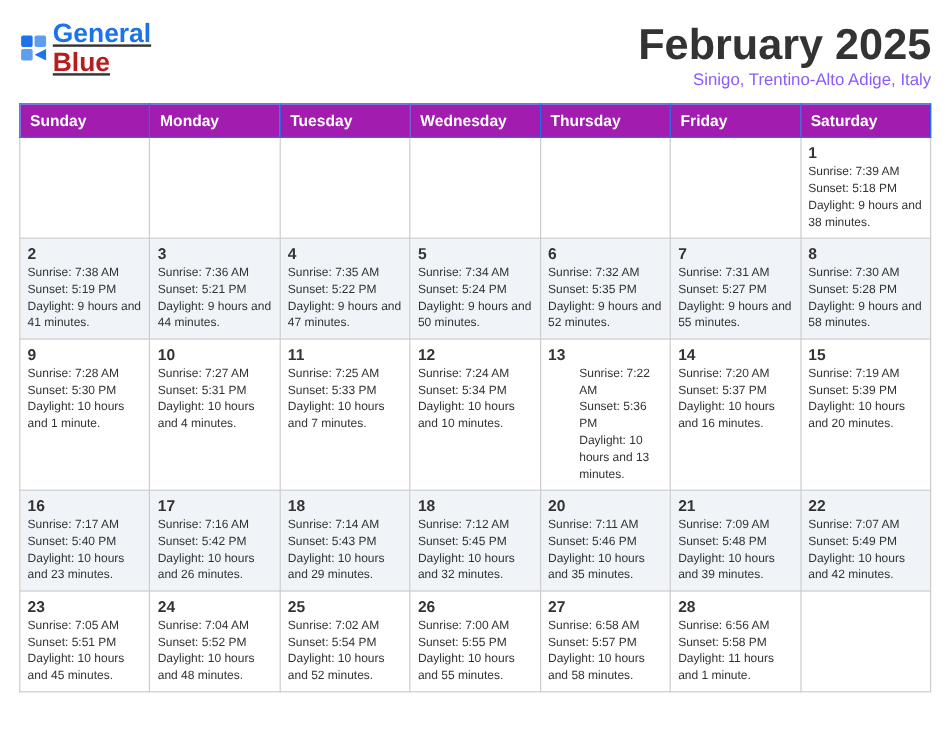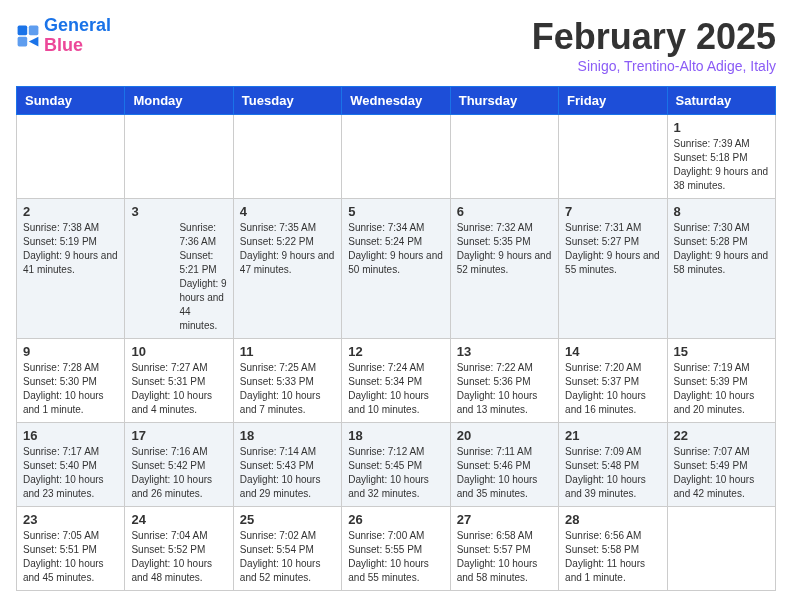--- a/index.html
+++ b/index.html
@@ -15,24 +15,25 @@
       justify-content: space-between;
       align-items: flex-start;
       margin-bottom: 12px;
     }
     .logo {
       display: flex;
       align-items: center;
       gap: 4px;
     }
     .logo-text {
-      font-size: 18px;
+      font-size: 22px;
       font-weight: bold;
       color: #333;
       line-height: 1.1;
+      text-decoration: underline;
     }
     .logo-text span {
       color: #1a73e8;
     }
     .logo-icon {
       width: 24px;
       height: 24px;
     }
     .title-block {
       text-align: right;
@@ -45,21 +46,21 @@
     .subtitle {
       font-size: 14px;
       color: #8b5cf6;
     }
     .calendar {
       width: 100%;
       border-collapse: collapse;
       border: 1px solid #ccc;
     }
     .calendar th {
-      background: #1d4ed8;
+      background: #a21caf;
       color: #fff;
       font-size: 13px;
       font-weight: bold;
       padding: 6px 8px;
       text-align: left;
       border: 1px solid #1a73e8;
     }
     .calendar td {
       border: 1px solid #ccc;
       vertical-align: top;
@@ -96,21 +97,21 @@
 <div class="header">
   <div class="logo">
     <svg class="logo-icon" viewBox="0 0 30 30">
       <rect x="2" y="2" width="12" height="12" rx="2" fill="#1a73e8"></rect>
       <rect x="16" y="2" width="12" height="12" rx="2" fill="#1a73e8" opacity="0.7"></rect>
       <rect x="2" y="16" width="12" height="12" rx="2" fill="#1a73e8" opacity="0.7"></rect>
       <polygon points="16,22 28,16 28,28" fill="#1a73e8"></polygon>
     </svg>
     <div class="logo-text">
       <div><span>General</span></div>
-      <div><span style="color:#ec4899">Blue</span></div>
+      <div><span style="color:#b91c1c">Blue</span></div>
     </div>
   </div>
   <div class="title-block">
     <div class="month-title">February 2025</div>
     <div class="subtitle">Sinigo, Trentino-Alto Adige, Italy</div>
   </div>
 </div>
 
 <table class="calendar">
   <thead>
@@ -141,21 +142,21 @@
       </tr>
       <tr class="row-shaded">
         <td>
           <span class="day-num">2</span>
           <div class="day-info" style="white-space: pre-line;">Sunrise: 7:38 AM
 Sunset: 5:19 PM
 Daylight: 9 hours and 41 minutes.</div>
         </td>
         <td>
           <span class="day-num">3</span>
-          <div class="day-info" style="white-space: pre-line; margin-left: 48px;">Sunrise: 7:36 AM
+          <div class="day-info" style="white-space: pre-line;">Sunrise: 7:36 AM
 Sunset: 5:21 PM
 Daylight: 9 hours and 44 minutes.</div>
         </td>
         <td>
           <span class="day-num">4</span>
           <div class="day-info" style="white-space: pre-line;">Sunrise: 7:35 AM
 Sunset: 5:22 PM
 Daylight: 9 hours and 47 minutes.</div>
         </td>
         <td>
@@ -203,21 +204,21 @@
 Daylight: 10 hours and 7 minutes.</div>
         </td>
         <td>
           <span class="day-num">12</span>
           <div class="day-info" style="white-space: pre-line;">Sunrise: 7:24 AM
 Sunset: 5:34 PM
 Daylight: 10 hours and 10 minutes.</div>
         </td>
         <td>
           <span class="day-num">13</span>
-          <div class="day-info" style="white-space: pre-line;">Sunrise: 7:22 AM
+          <div class="day-info" style="white-space: pre-line; margin-left: 26px;">Sunrise: 7:22 AM
 Sunset: 5:36 PM
 Daylight: 10 hours and 13 minutes.</div>
         </td>
         <td>
           <span class="day-num">14</span>
           <div class="day-info" style="white-space: pre-line;">Sunrise: 7:20 AM
 Sunset: 5:37 PM
 Daylight: 10 hours and 16 minutes.</div>
         </td>
         <td>

